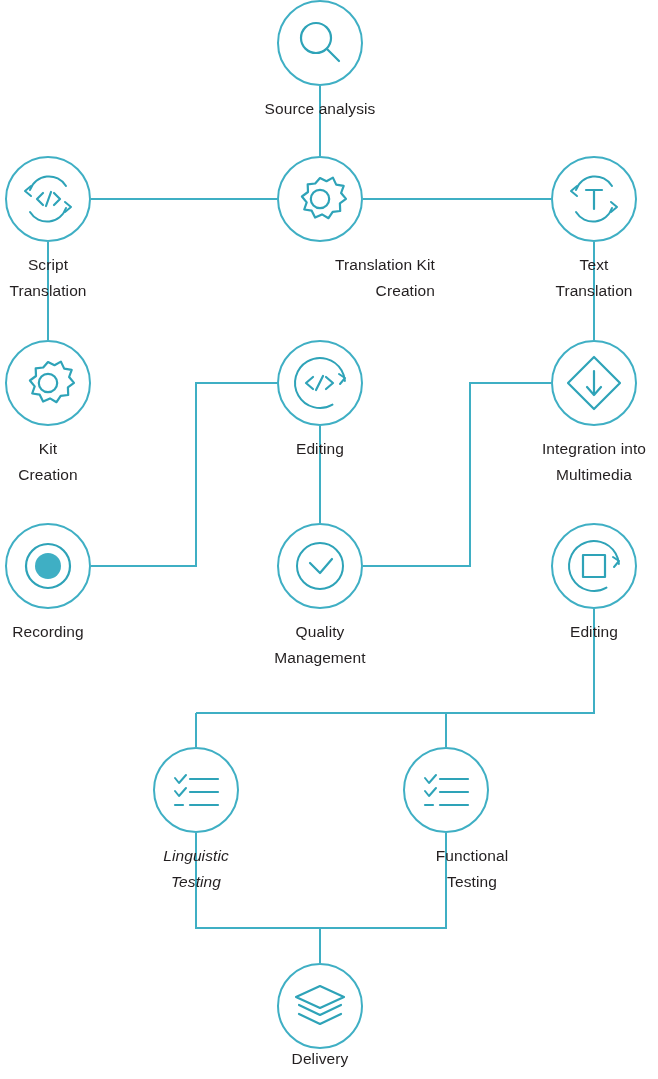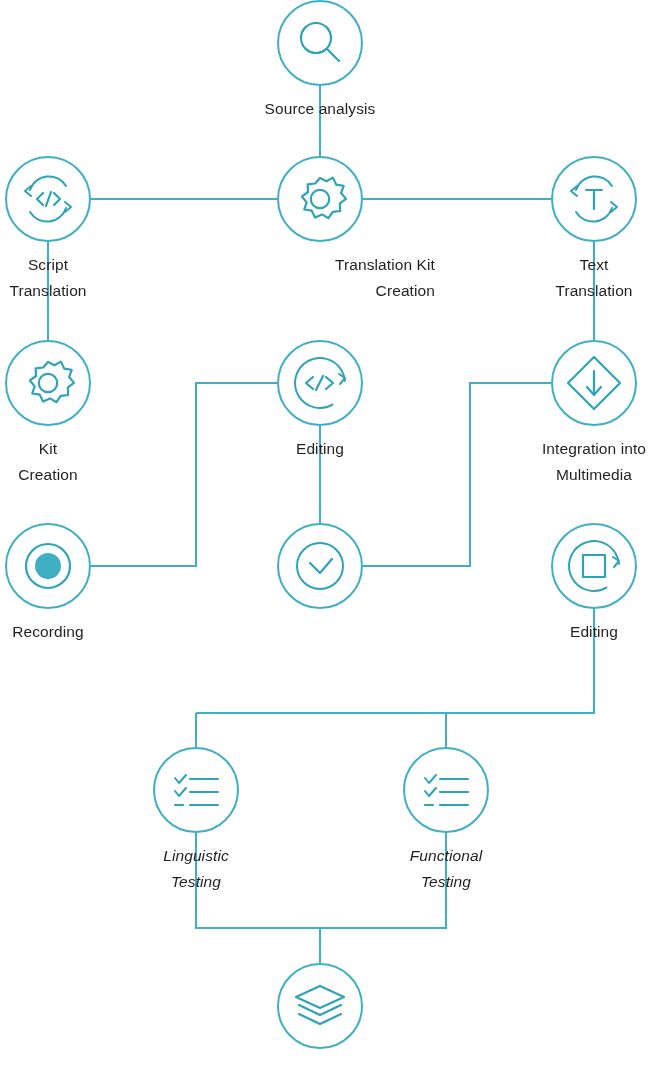--- a/index.html
+++ b/index.html
@@ -186,19 +186,22 @@
   <div class="node-label" style="left:320px;top:252px;width:230px;text-align:right;">Translation Kit
 Creation</div>
   <div class="node-label" style="left:594px;top:252px;width:150px;">Text
 Translation</div>
   <div class="node-label" style="left:48px;top:436px;width:150px;">Kit
 Creation</div>
   <div class="node-label" style="left:320px;top:436px;width:180px;">Editing</div>
   <div class="node-label" style="left:594px;top:436px;width:190px;">Integration into
 Multimedia</div>
   <div class="node-label" style="left:48px;top:619px;width:160px;">Recording</div>
+  <div class="node-label" style="left:320px;top:619px;width:200px;">Quality
+Management</div>
   <div class="node-label" style="left:594px;top:619px;width:160px;">Editing</div>
   <div class="node-label" style="left:196px;top:843px;width:170px;font-style:italic;">Linguistic
 Testing</div>
-  <div class="node-label" style="left:446px;top:843px;width:170px;font-style:italic;">Functional
+  <div class="node-label" style="left:472px;top:843px;width:170px;">Functional
 Testing</div>
+  <div class="node-label" style="left:320px;top:1046px;width:170px;">Delivery</div>
 
 </div>
 
 </body></html>

